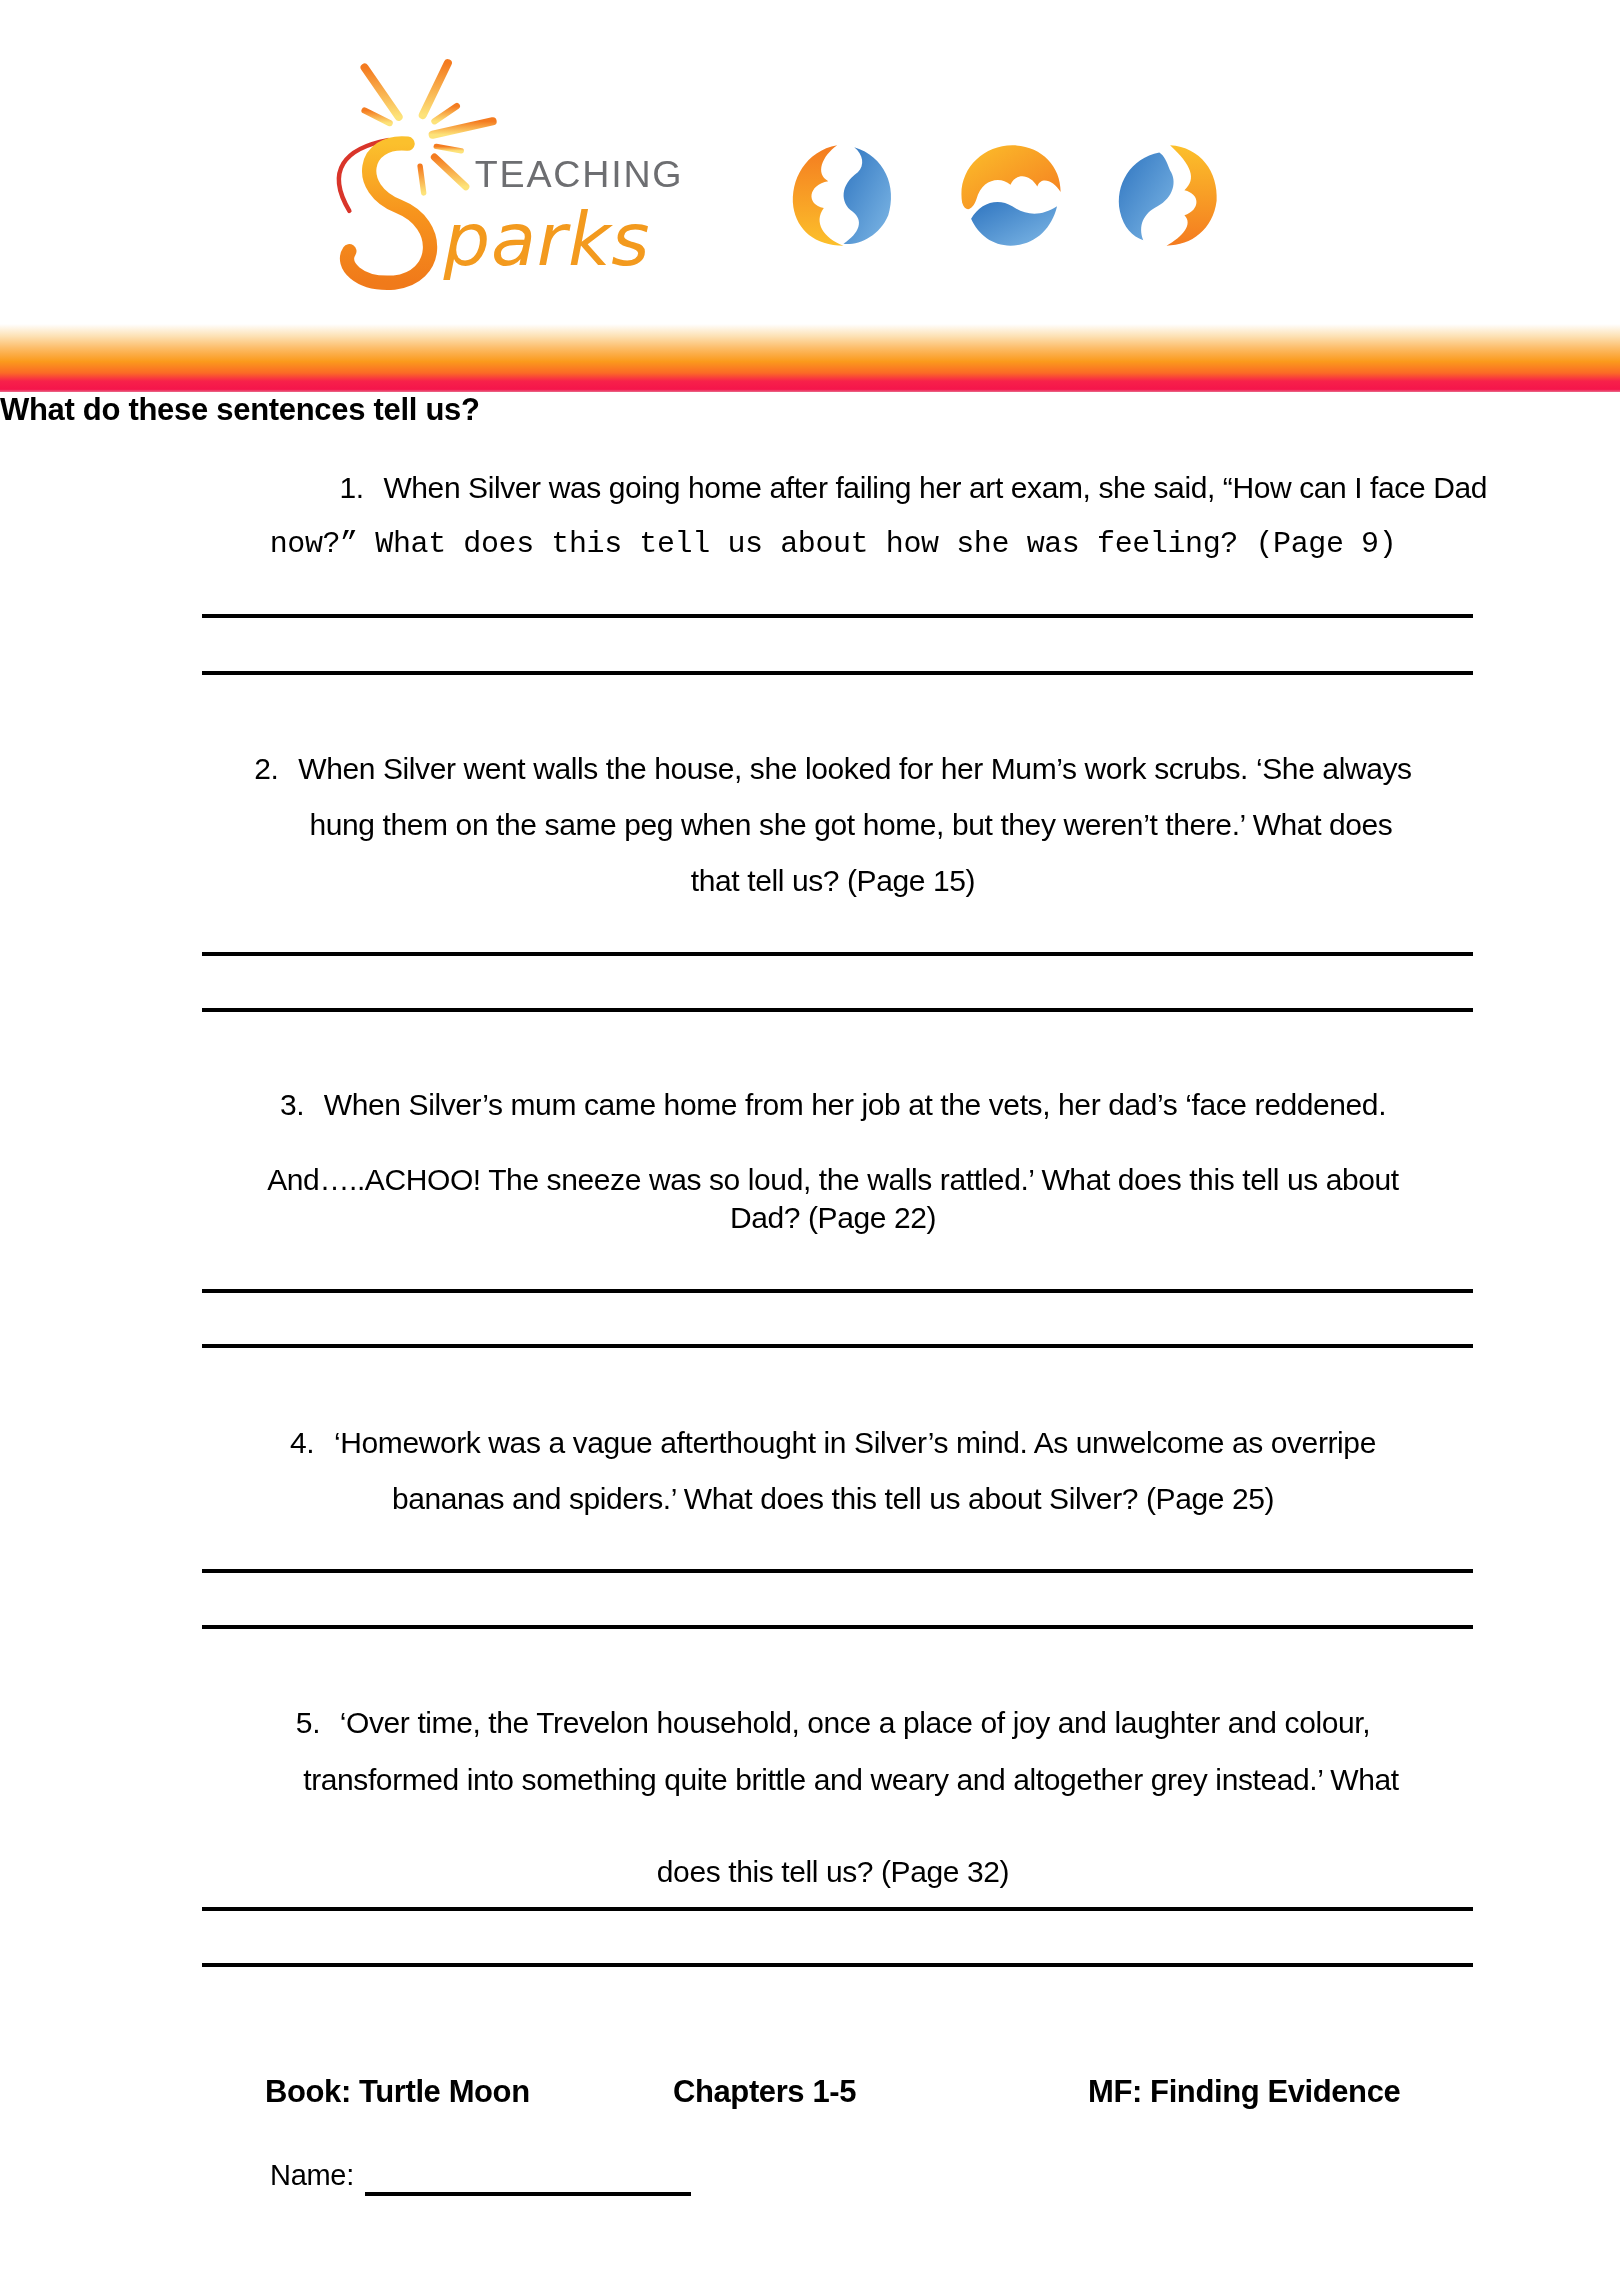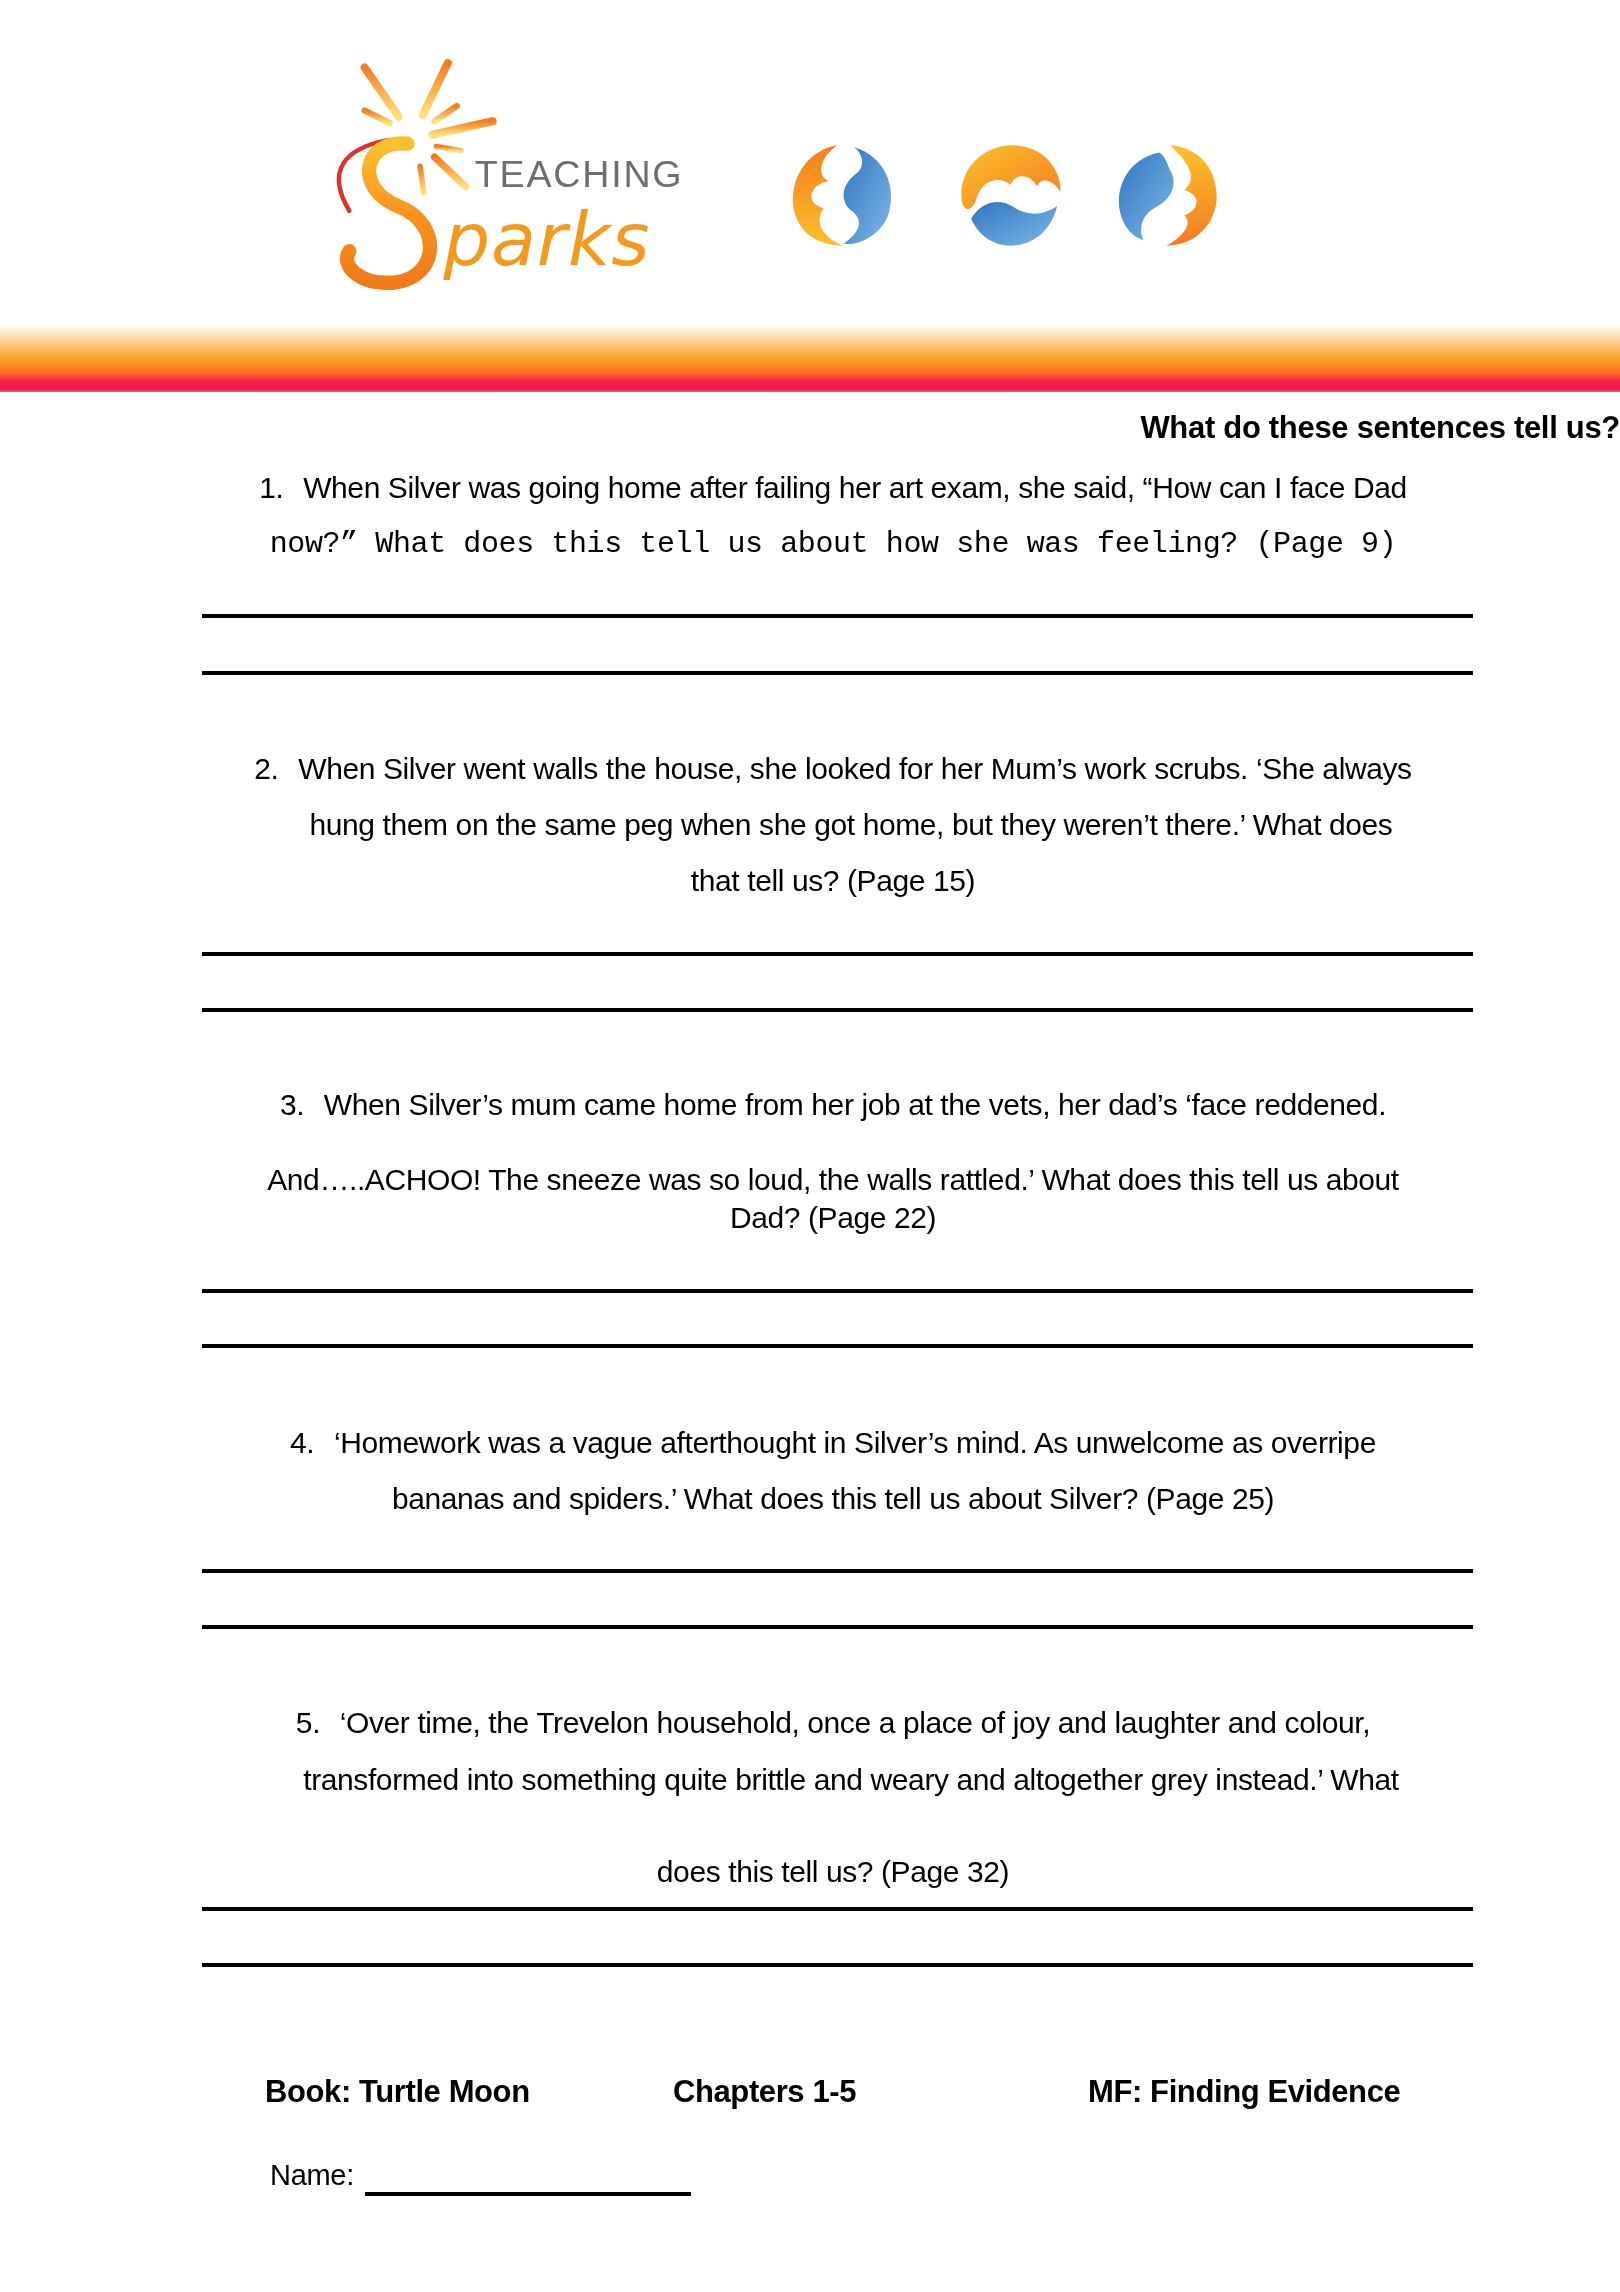--- a/index.html
+++ b/index.html
@@ -17,21 +17,21 @@
           background: linear-gradient(to bottom,
             rgba(255,255,255,1) 0%,
             #fde1b4 18%,
             #fdbd6a 35%,
             #fb9a1c 55%,
             #fb6a26 72%,
             #f7214a 84%,
             #f5154b 96%,
             #e86b8a 100%); }
 
-  .title { position: absolute; left: 0; width: 1620px; top: 410px; text-align: right;
+  .title { position: absolute; left: 0; width: 1620px; top: 392px; text-align: left;
            font-weight: bold; font-size: 31px; letter-spacing: -0.3px; }
 
   .q-line { position: absolute; left: 179px; width: 1308px; text-align: center;
             font-size: 30px; letter-spacing: -0.4px; white-space: nowrap; line-height: 36px; }
   .q-line .num { margin-right: 19.7px; }
 
   .answer-line { position: absolute; left: 202px; width: 1271px; height: 3.6px; background: #000; }
 
   .footer-item { position: absolute; top: 2074px; font-weight: bold; font-size: 31px;
                  letter-spacing: -0.4px; white-space: nowrap; }
@@ -114,21 +114,21 @@
     <path d="M 66 6 C 100 8, 120 36, 118 68 C 114 100, 90 118, 62 118 C 80 108, 92 94, 82 84 C 100 78, 100 60, 82 56 C 96 44, 90 28, 66 6 Z" fill="url(#og3)"></path>
     <path d="M 54 14 C 22 20, 4 50, 10 80 C 14 98, 24 108, 36 112 C 30 96, 36 82, 52 74 C 70 64, 74 46, 66 34 C 62 24, 60 18, 54 14 Z" fill="url(#bg3)"></path>
   </svg>
 
   <div class="band"></div>
 </div>
 
 <div class="title">What do these sentences tell us?</div>
 
 <div>
-  <div class="q-line" style="top:470px;">
+  <div class="q-line" style="top:470px;text-align:right;">
     <span class="num">1.</span><span>When Silver was going home after failing her art exam, she said, “How can I face Dad</span>
   </div>
   <div class="q-line" style="top:526px;font-family:Liberation Mono, monospace;">now?” What does this tell us about how she was feeling? (Page 9)</div>
   <div class="answer-line" style="top:614px;"></div>
   <div class="answer-line" style="top:671px;"></div>
 </div>
 
 <div>
   <div class="q-line" style="top:751px;">
     <span class="num">2.</span><span>When Silver went walls the house, she looked for her Mum’s work scrubs. ‘She always</span>

